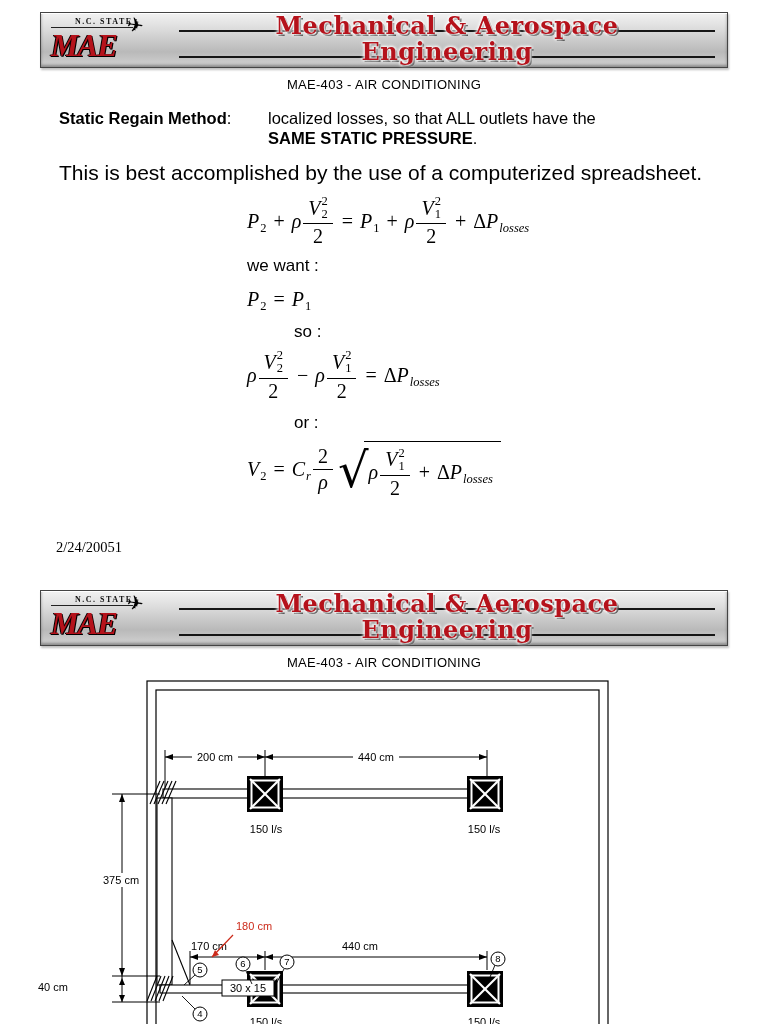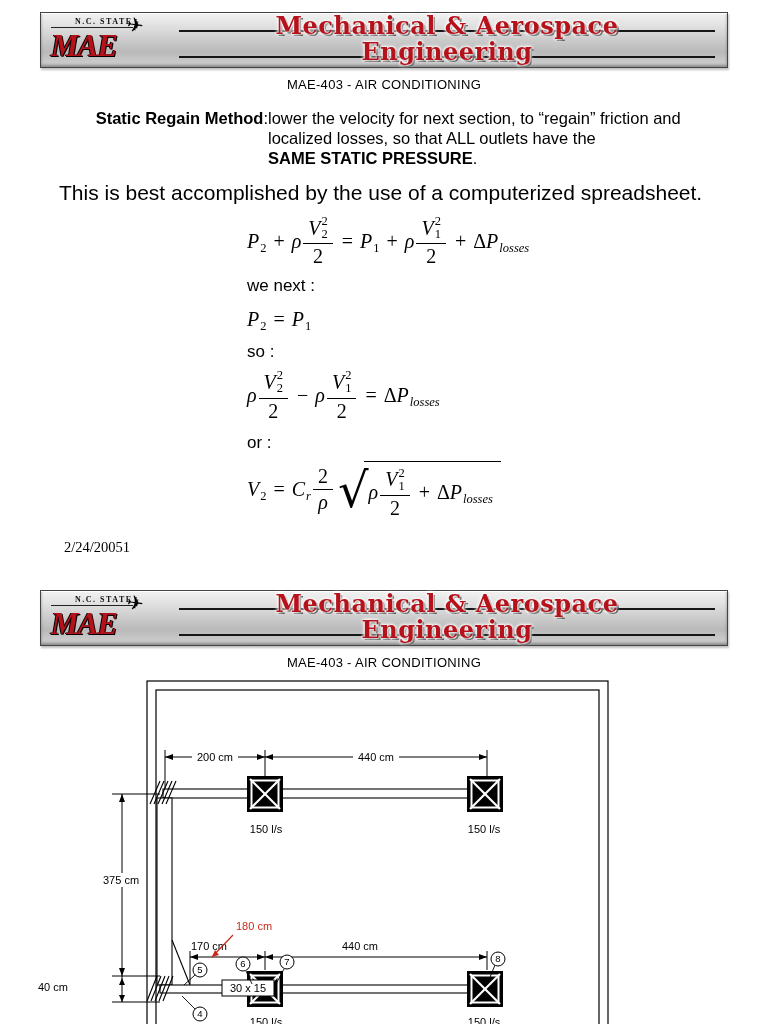--- a/index.html
+++ b/index.html
@@ -39,43 +39,43 @@
   .banner-text {
     position:relative; font-family:"DejaVu Serif", serif; font-weight:700; font-size:24px; line-height:26px;
     color:var(--banner-red,#b5121b); letter-spacing:.5px; padding:0 10px;
     text-shadow:0 0 3px #fff, 0 0 3px #fff, 0 0 4px #fff, 2px 2px 0 #474747;
   }
 
   .course-title { text-align:center; font-size:13px; font-weight:400; margin-top:9px; letter-spacing:.3px; }
 
   
   .method { display:flex; margin:16px 0 0 59px; font-size:16.5px; line-height:20px; }
-  .method-label { width:209px; flex:none;text-align:right; }
+  .method-label { width:209px; flex:none; }
   .b { font-weight:700; }
   .spreadsheet { margin:13px 0 0 59px; font-size:21px; }
   .mathcol { margin-left:247px; }
   .plainline { font-size:17px; margin-top:9px; }
-  .plainline.mt11 { margin-top:11px; }
+  .plainline.mt11 { margin-top:11px;margin-left:47px; }
 
   .mathline { display:flex; align-items:center; font-family:"Liberation Serif", serif; font-size:20px; }
   .eq1 { margin-top:10px; } .eq2 { margin-top:12px; } .eq3 { margin-top:7px; } .eq4 { margin-top:8px; }
   .mathline .it { font-style:italic; }
   .mrow { display:inline-flex; align-items:baseline; }
   .msub { font-size:12.5px; transform:translateY(4px); margin-left:1px; display:inline-block; }
   .mop { margin:0 7px; }
   .frac { display:inline-flex; flex-direction:column; align-items:center; margin:0 2px; }
   .fnum { display:inline-flex; align-items:center; padding:0 5px 2px; border-bottom:1.6px solid #000; line-height:1.05; }
   .fden { padding-top:2px; line-height:1.05; }
   .supsub { display:inline-flex; flex-direction:column; font-size:12.5px; line-height:1.05; margin-left:1px; justify-content:center; }
   .sqrt { display:inline-flex; align-items:center; margin-left:3px; }
   .rsign { font-family:"DejaVu Sans", sans-serif; font-size:48px; line-height:0; margin-right:-5px; transform:translateY(0px); }
   .rbody { display:inline-flex; align-items:center; border-top:1.8px solid #000; padding:5px 8px 0 5px; }
 
   .footer {
-    position:absolute; left:64px; right:62px; top:527px;
+    position:absolute; left:56px; right:62px; top:527px;
     display:flex; 
     font-family:"Liberation Serif", serif; font-size:14.5px;
   }
 
   
   svg.diagram { position:absolute; left:0; top:0; width:768px; height:458px; display:block; }
   svg text { font-family:"Liberation Sans", sans-serif; fill:#000; }
   .lbl { font-size:11px; }
   .mid { text-anchor:middle; }
   .ln line, line.ln, rect.ln { stroke:#000; stroke-width:1.1; fill:none; }
@@ -115,21 +115,20 @@
       </div>
     </div>
 
     <h2 class="course-title">MAE-403 - AIR CONDITIONING</h2>
 
     <div class="method">
       <div class="method-label">
         <span class="b">Static Regain Method</span><span>:</span>
       </div>
       <div class="method-text">
-        <div>lower the velocity for next section, to “regain” friction and</div>
         <div>localized losses, so that ALL outlets have the</div>
         <div><span class="b">SAME STATIC PRESSURE</span><span>.</span></div>
       </div>
     </div>
 
     <p class="spreadsheet">This is best accomplished by the use of a computerized spreadsheet.</p>
 
     <div class="mathcol">
 
       <div class="mathline eq1">
@@ -167,21 +166,21 @@
           <span class="fden">2</span>
         </span>
         <span class="mop">+</span>
         <span class="mrow">
             <span>Δ</span>
             <span class="it">P</span>
             <span class="msub it">losses</span>
           </span>
       </div>
 
-      <div class="plainline">we next :</div>
+      <div class="plainline">we want :</div>
 
       <div class="mathline eq2">
         <span class="mrow">
             <span class="it">P</span>
             <span class="msub">2</span>
           </span>
         <span class="mop">=</span>
         <span class="mrow">
             <span class="it">P</span>
             <span class="msub">1</span>

